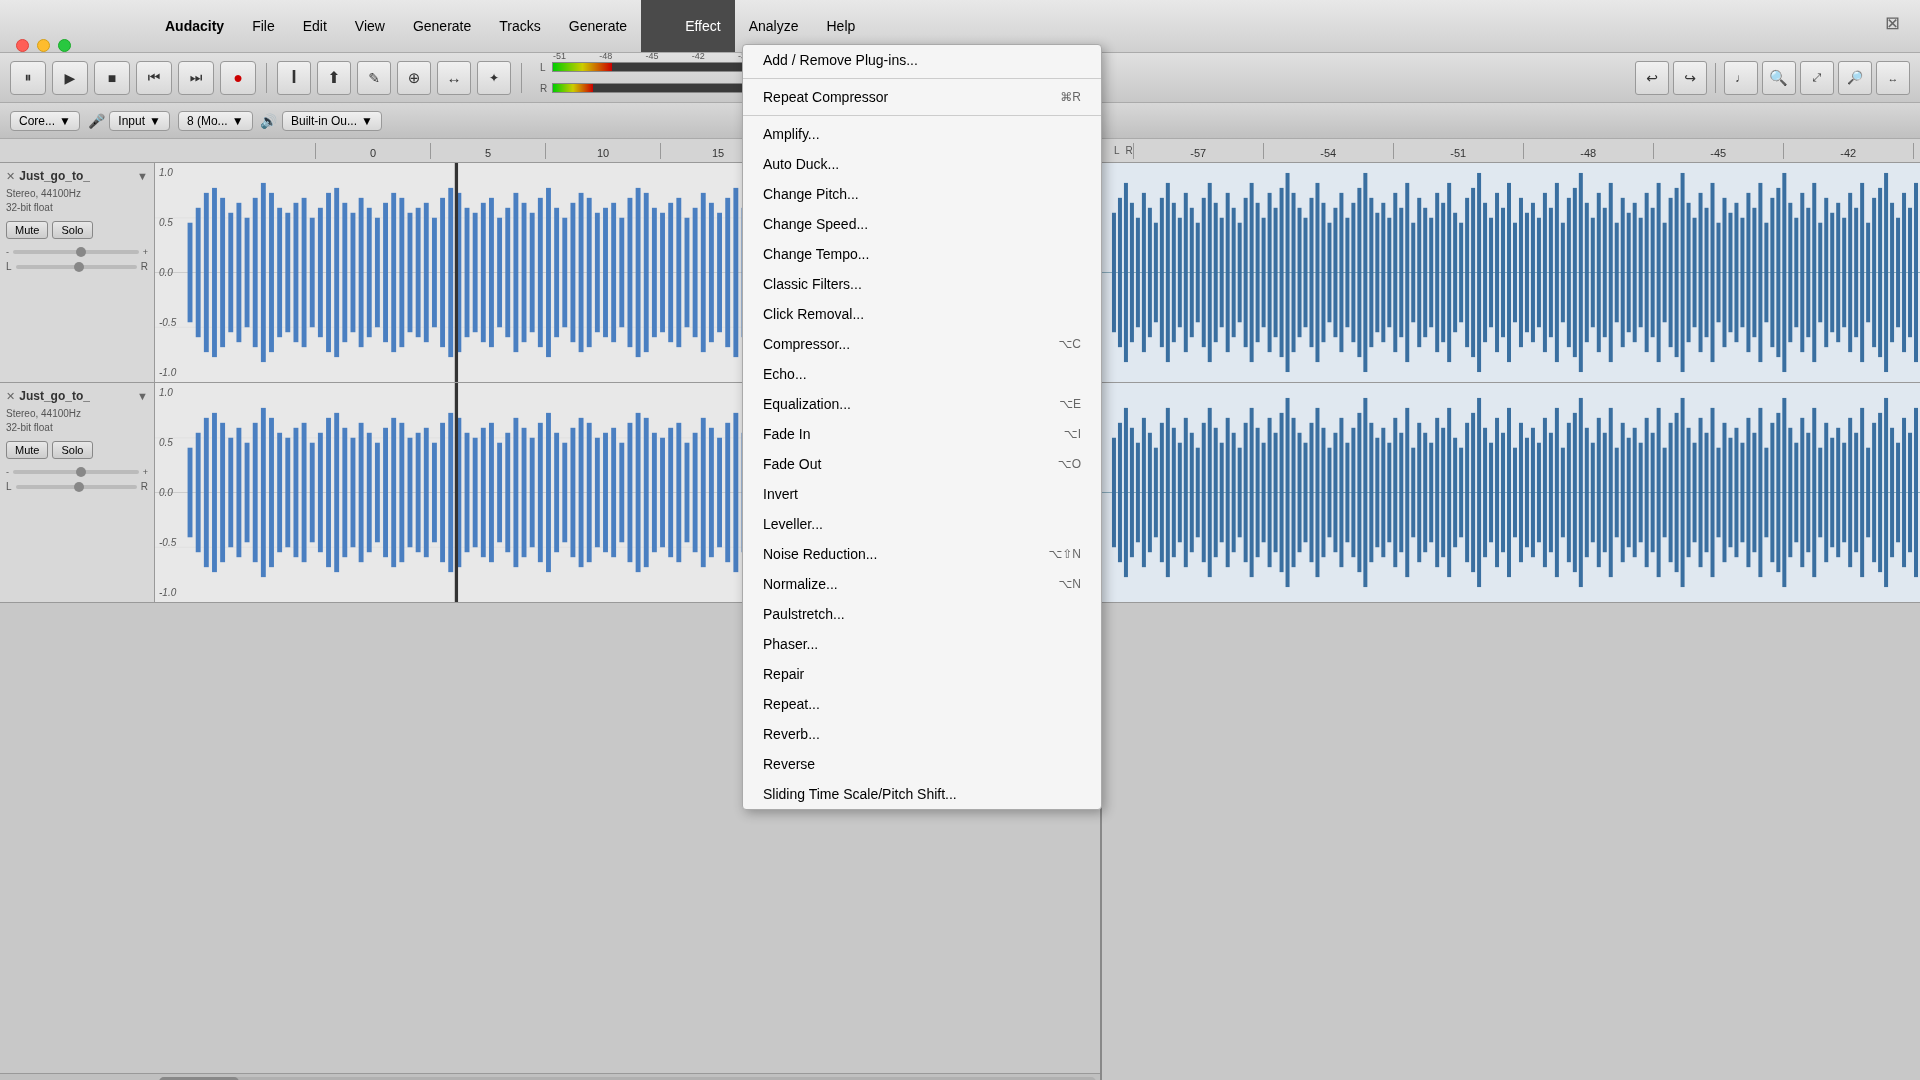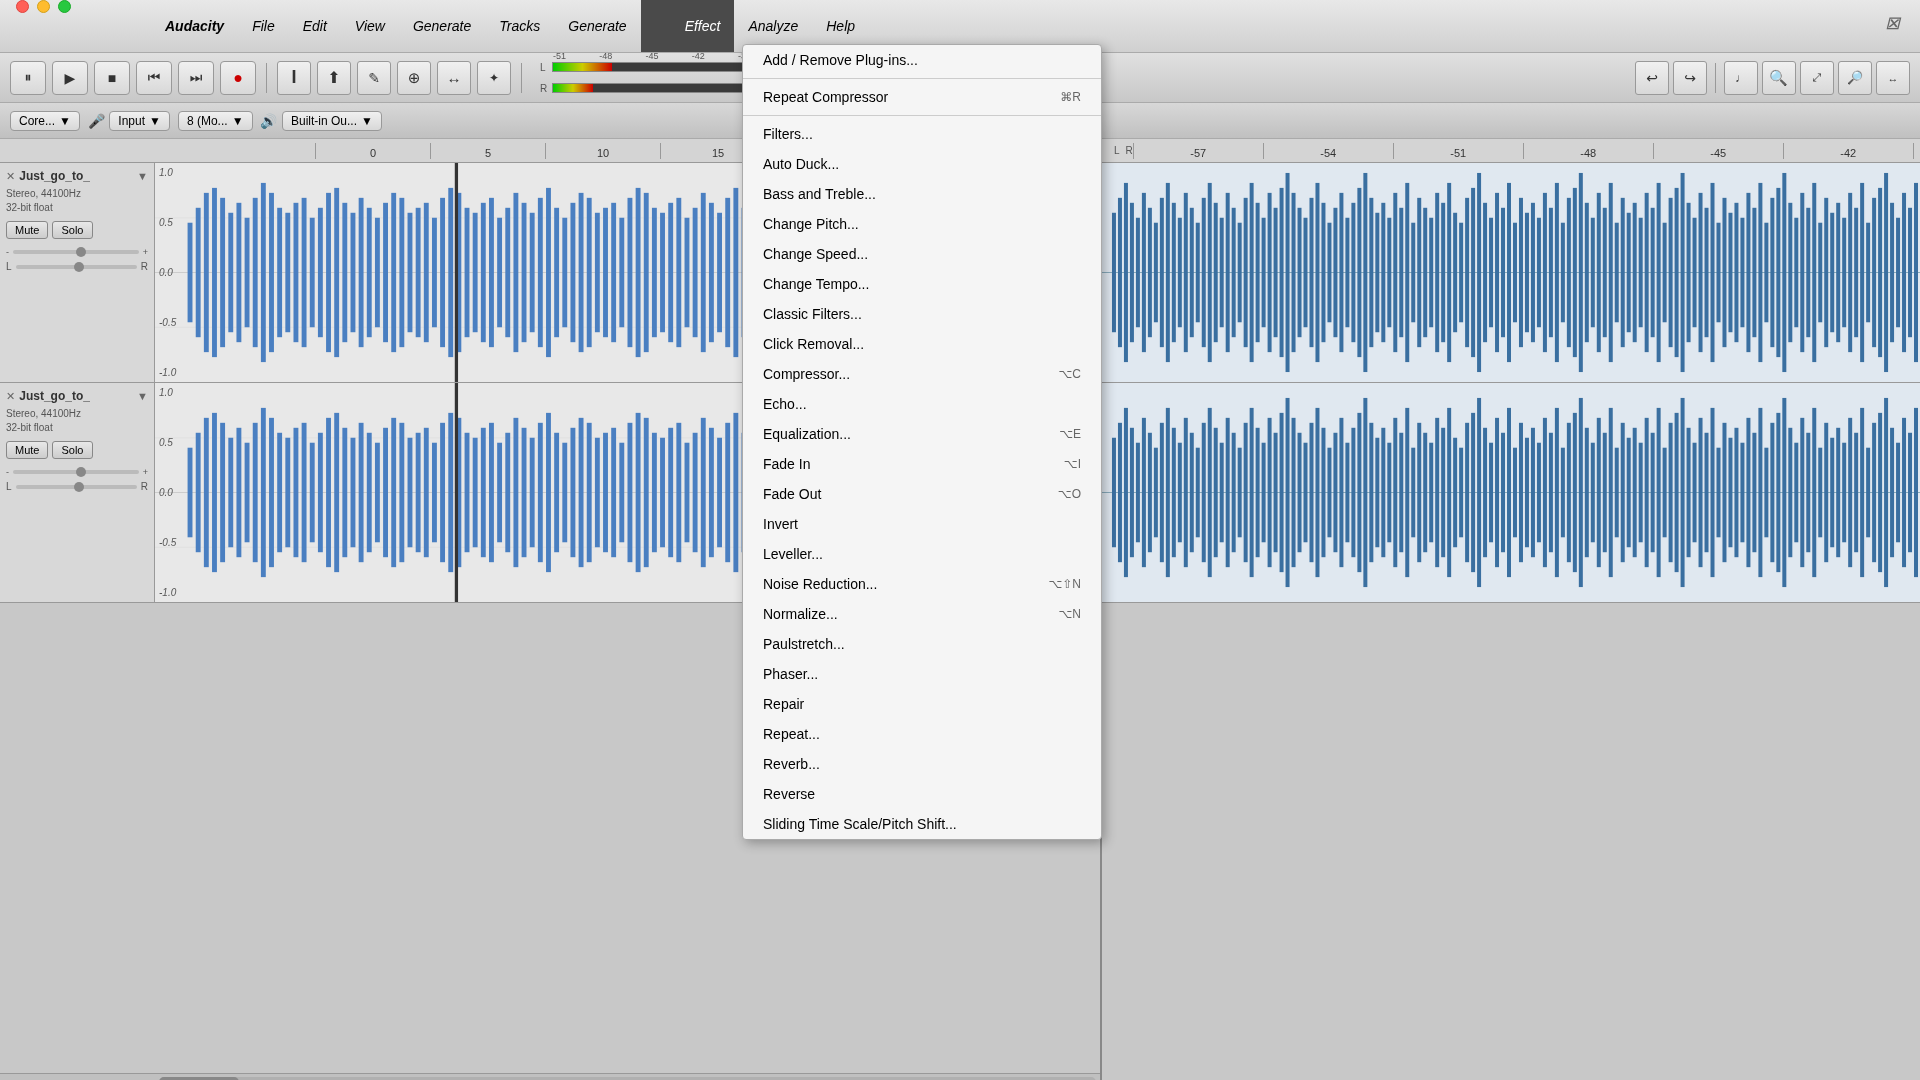--- a/index.html
+++ b/index.html
@@ -12,24 +12,23 @@
       position: relative;
     }
 
     
     #titlebar {
       width: 100%;
       height: 53px;
       background: linear-gradient(to bottom, #e8e8e8, #d0d0d0);
       border-bottom: 1px solid #aaa;
       display: flex;
-      align-items: flex-start;
+      align-items: flex-end;
       position: relative;
       z-index: 10;
-      font-style: italic;
     }
     #traffic-lights {
       display: flex;
       gap: 8px;
       padding-left: 16px;
       align-items: center;
     }
     .traffic-light {
       width: 13px;
       height: 13px;
@@ -1199,27 +1198,24 @@
     <span>Add / Remove Plug-ins...</span>
     <span class="shortcut"></span>
   </div>
   <div class="effect-menu-separator"></div>
   <div class="effect-menu-item">
     <span>Repeat Compressor</span>
     <span class="shortcut">⌘R</span>
   </div>
   <div class="effect-menu-separator"></div>
   <div class="effect-menu-item">
-    <span>Filters...</span>
+    <span>Amplify...</span>
   </div>
   <div class="effect-menu-item">
     <span>Auto Duck...</span>
-  </div>
-  <div class="effect-menu-item">
-    <span>Bass and Treble...</span>
   </div>
   <div class="effect-menu-item">
     <span>Change Pitch...</span>
   </div>
   <div class="effect-menu-item">
     <span>Change Speed...</span>
   </div>
   <div class="effect-menu-item">
     <span>Change Tempo...</span>
   </div>

